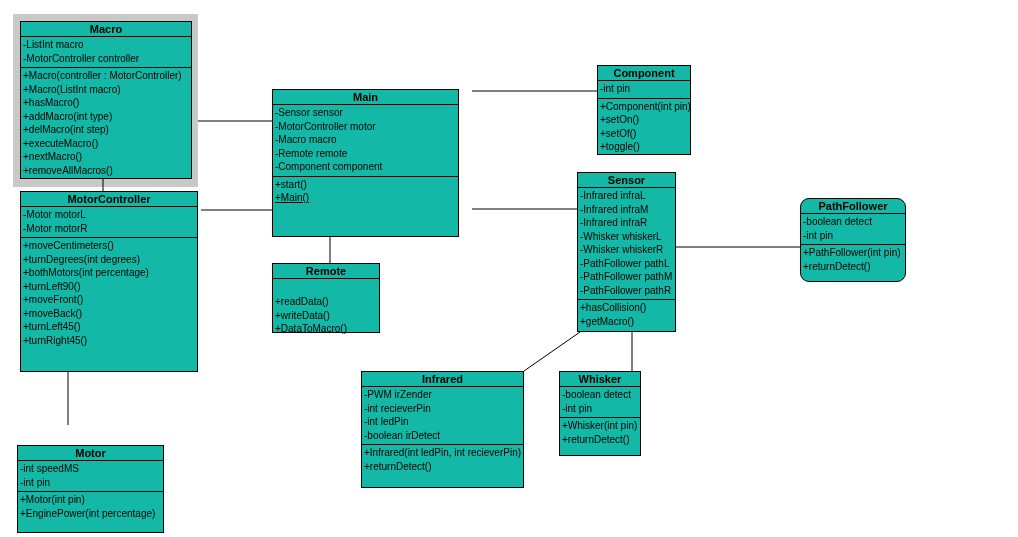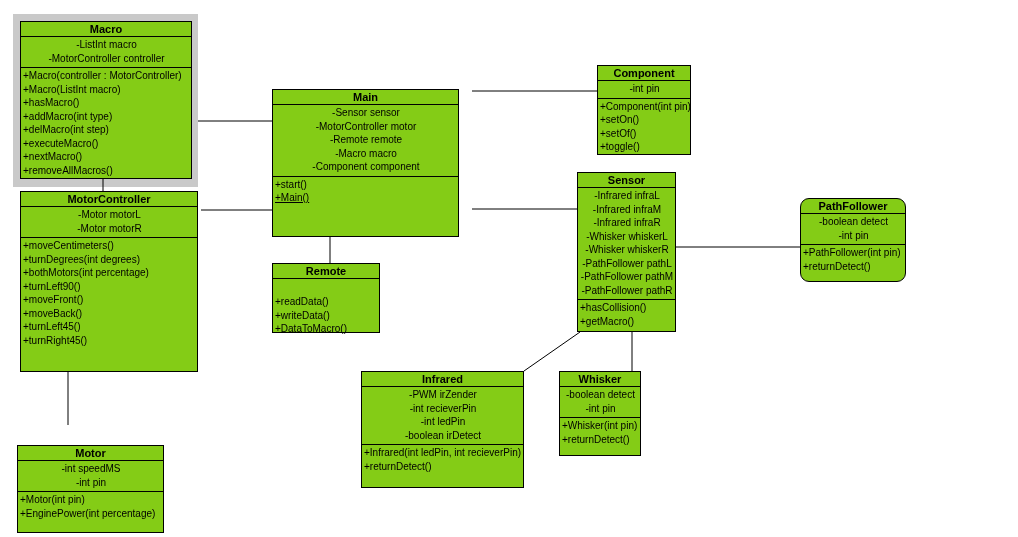--- a/index.html
+++ b/index.html
@@ -9,31 +9,31 @@
     font-family:"Liberation Sans", sans-serif;
   }
   #canvas{position:absolute;left:0;top:0;width:1018px;height:537px;}
   .sel-frame{
     position:absolute;background:#c9c9c9;z-index:1;
   }
   svg.connectors{position:absolute;left:0;top:0;z-index:2;}
   svg.connectors line{stroke:#000;stroke-width:1;}
   .uml-class{
     position:absolute;z-index:3;
-    background:#84cc16;border:1px solid #000;box-sizing:border-box;
+    background:#14b8a6;border:1px solid #000;box-sizing:border-box;
     display:flex;flex-direction:column;
     font-size:10px;color:#000;
   }
   .uml-title{
     font-size:11px;font-weight:bold;text-align:center;
     border-bottom:1px solid #000;padding:1px 2px;line-height:12px;
     flex:0 0 auto;white-space:nowrap;overflow:hidden;
   }
   .uml-attrs{
-    border-bottom:1px solid #000;padding:1px 0 2px 0;flex:0 0 auto;text-align:center;
+    border-bottom:1px solid #000;padding:1px 0 2px 0;flex:0 0 auto;
   }
   .uml-methods{
     padding:1px 0 2px 0;flex:1 1 auto;
   }
   .row{
     padding:0 1px 0 2px;line-height:13.5px;white-space:nowrap;
   }
   .row.u{text-decoration:underline;}
 </style>
 </head>
@@ -102,22 +102,22 @@
         <div class="row">+Motor(int pin)</div>
         <div class="row">+EnginePower(int percentage)</div>
       </div>
   </div>
 
   <div class="uml-class" style="left:272px;top:89px;width:187px;height:148px;">
     <div class="uml-title">Main</div>
     <div class="uml-attrs">
         <div class="row">-Sensor sensor</div>
         <div class="row">-MotorController motor</div>
+        <div class="row">-Macro macro</div>
         <div class="row">-Remote remote</div>
-        <div class="row">-Macro macro</div>
         <div class="row">-Component component</div>
       </div>
     <div class="uml-methods">
         <div class="row">+start()</div>
         <div class="row u">+Main()</div>
       </div>
   </div>
 
   <div class="uml-class" style="left:272px;top:263px;width:108px;height:70px;gap:15px;">
     <div class="uml-title">Remote</div>

